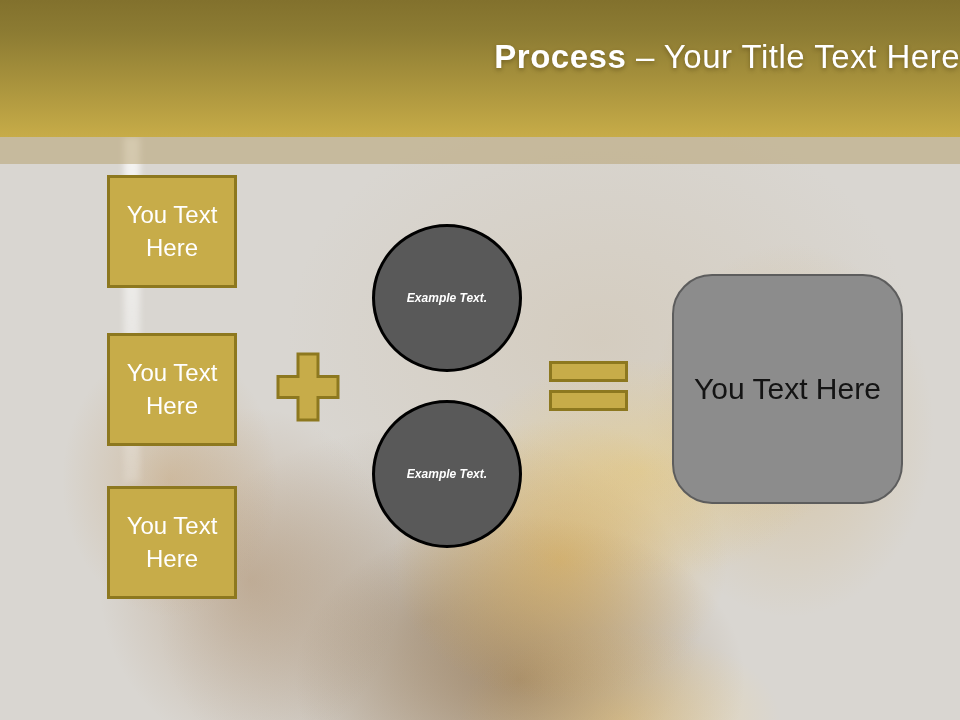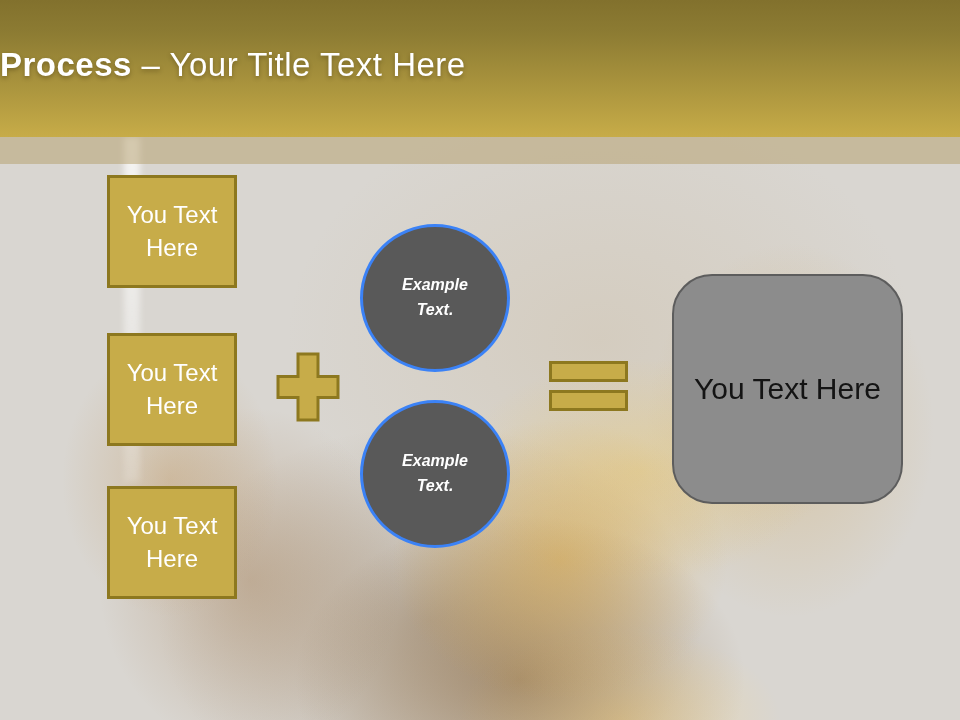--- a/index.html
+++ b/index.html
@@ -32,22 +32,22 @@
     background: linear-gradient(rgba(255,255,255,0.75), rgba(255,255,255,0.18));
     filter: blur(3px);
   }
 
   
   .header {
     position: absolute; top: 0; left: 0; width: 960px; height: 137px;
     background: linear-gradient(180deg, #82712d 0%, #8d7c33 25%, #c7ac48 100%);
   }
   .title {
-    position: absolute; top: 46px; left: 0; width: 100%;
-    text-align: left; color: #ffffff; font-size: 33px; letter-spacing: 0.5px;
+    position: absolute; top: 38px; left: 0; width: 100%;
+    text-align: right; color: #ffffff; font-size: 33px; letter-spacing: 0.5px;
     text-shadow: 0 2px 4px rgba(60,45,10,0.40);
     white-space: pre;
   }
   .title .bold { font-weight: bold; }
 
   
   .band {
     position: absolute; top: 137px; left: 0; width: 960px; height: 27px;
     background: rgba(180,158,105,0.50);
   }
@@ -63,25 +63,25 @@
   .gold-box .box-label { width: 106px; }
   .gold-box.b1 { top: 175px; }
   .gold-box.b2 { top: 333px; }
   .gold-box.b3 { top: 486px; }
 
   
   .plus-wrap { position: absolute; left: 276px; top: 352px; width: 64px; height: 70px; }
 
   
   .circle {
-    position: absolute; left: 360px; width: 150px; height: 148px;
+    position: absolute; left: 372px; width: 150px; height: 148px;
     box-sizing: border-box; border-radius: 50%;
-    background: #595959; border: 3px solid #3b82f6;
+    background: #595959; border: 3px solid #000000;
     color: #ffffff; font-weight: bold; font-style: italic;
-    font-size: 16px; line-height: 1.55;
+    font-size: 12px; line-height: 1.55;
     display: flex; align-items: center; justify-content: center; text-align: center;
   }
   .circle .circle-label { width: 84px; }
   .circle.c1 { top: 224px; }
   .circle.c2 { top: 400px; }
 
   
   .equals-wrap { position: absolute; left: 549px; top: 361px; }
   .equals-bar {
     width: 79px; height: 21px; box-sizing: border-box;

